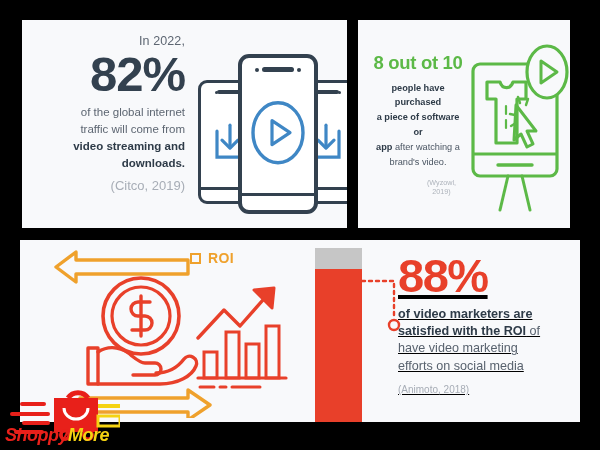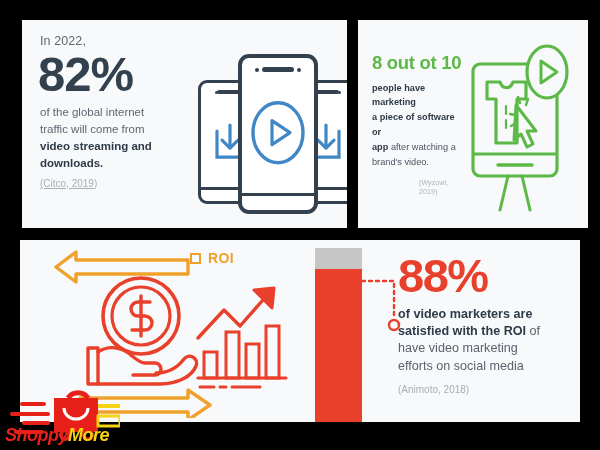--- a/index.html
+++ b/index.html
@@ -9,27 +9,27 @@
     background:#000000;
     font-family:"Liberation Sans", sans-serif;
     position:relative;
   }
   #stage{position:absolute;inset:0;width:600px;height:450px;background:#000;}
 
   
   .card{position:absolute;background:#f8f9fb;overflow:hidden;}
 
   
-  #panel-stat-82{left:22px;top:20px;width:325px;height:208px;}
+  #panel-stat-82{left:22px;top:20px;width:325px;height:208px;text-align:right;}
   .p1-text{position:absolute;left:18px;top:14px;width:145px;}
   .p1-intro{font-size:12.5px;color:#5d6672;letter-spacing:.1px;margin-bottom:1px;}
   .p1-big{font-size:49px;line-height:.98;font-weight:bold;color:#33414f;letter-spacing:-1px;margin:2px 0 6px -2px;}
   .p1-body{font-size:11.5px;line-height:1.47;color:#5d6672;}
   .p1-body b{color:#2e3b48;font-weight:bold;}
-  .p1-cite{font-size:10px;color:#a7adb6;margin-top:6px;text-decoration:underline;}
+  .p1-cite{font-size:13px;color:#a7adb6;margin-top:6px;}
 
   
   #phones{position:absolute;left:176px;top:28px;width:160px;height:176px;}
   .phone{position:absolute;border:3.5px solid #33414f;border-radius:9px;background:#ffffff;box-sizing:border-box;}
   .phone.side{width:64px;height:124px;top:32px;}
   .phone.left{left:0;}
   .phone.right{right:0;}
   .phone.center{left:40px;top:6px;width:80px;height:160px;border-radius:11px;border-width:4px;}
   .speaker-bar{position:absolute;left:50%;transform:translateX(-50%);height:4px;border-radius:2px;background:#33414f;}
   .side .speaker-bar{top:7px;width:26px;}
@@ -37,42 +37,42 @@
   .dot{position:absolute;border-radius:50%;background:#33414f;}
   .side .dot{width:3px;height:3px;top:7.5px;}
   .center .dot{width:4px;height:4px;top:9.5px;}
   .phone-foot{position:absolute;left:0;right:0;height:3px;background:#33414f;}
   .side .phone-foot{bottom:11px;}
   .center .phone-foot{bottom:14px;height:3.5px;}
   .dl-icon{position:absolute;left:50%;top:50%;transform:translate(-50%,-52%);}
   .play-wrap{position:absolute;left:50%;top:50%;transform:translate(-50%,-52%);}
 
   
-  #panel-stat-8of10{left:358px;top:20px;width:230px;height:208px;}
+  #panel-stat-8of10{left:358px;top:20px;width:212px;height:208px;text-align:center;}
   .p2-text{position:absolute;left:14px;top:34px;width:92px;}
   .p2-big{font-size:18.5px;font-weight:bold;color:#5cb947;letter-spacing:-.3px;line-height:1;margin-bottom:8px;}
   .p2-body{font-size:9.2px;line-height:1.62;color:#4a5562;}
   .p2-body b{font-weight:bold;color:#2e3b48;}
   .p2-cite{font-size:7.2px;color:#adb3bb;margin-top:8px;padding-left:47px;}
   #monitor{position:absolute;left:112px;top:22px;width:104px;height:172px;}
 
   
   #panel-roi{left:20px;top:240px;width:560px;height:185px;}
   #roi-art{position:absolute;left:18px;top:8px;width:270px;height:170px;}
   .roi-label{position:absolute;left:170px;top:10px;display:flex;align-items:center;gap:7px;}
   .roi-sq{width:11px;height:11px;border:2.5px solid #efa12c;box-sizing:border-box;}
   .roi-txt{font-size:14px;font-weight:bold;color:#efa12c;letter-spacing:.4px;}
 
   
   #bar-88{position:absolute;left:295px;top:8px;width:47px;height:177px;}
   .bar-grey{position:absolute;left:0;top:0;width:100%;height:12%;background:#c6c6c6;}
   .bar-red{position:absolute;left:0;bottom:0;width:100%;height:88%;background:#e8402a;}
 
   
-  .p3-text{position:absolute;left:378px;top:14px;width:180px;}
+  .p3-text{position:absolute;left:378px;top:14px;width:180px;text-decoration:underline;}
   .p3-big{font-size:47px;font-weight:bold;color:#e8402a;line-height:.95;letter-spacing:-1.5px;margin-bottom:7px;}
   .p3-body{font-size:12.6px;line-height:1.38;color:#58626e;}
   .p3-body b{color:#2e3b48;font-weight:bold;}
   .p3-cite{font-size:10px;color:#a7adb6;margin-top:9px;}
 
   
   #footer{position:absolute;left:0;bottom:0;width:600px;height:28px;background:#000;}
   #logo{position:absolute;left:2px;bottom:-2px;width:118px;height:62px;}
   .logo-text{position:absolute;left:5px;bottom:4px;font-size:18px;font-weight:bold;font-style:italic;letter-spacing:-.5px;}
   .logo-shoppy{color:#e8201a;}
@@ -135,21 +135,21 @@
         </svg>
         <div class="phone-foot"></div>
       </div>
     </div>
   </div>
 
   <div class="card" id="panel-stat-8of10">
     <div class="p2-text">
       <div class="p2-big">8 out ot 10</div>
       <div class="p2-body">
-        <b>people have marketing</b><br>
+        <b>people have purchased</b><br>
         <b>a piece of software or</b><br>
         <b>app</b><span> after watching a</span><br>
         <span>brand's video.</span>
       </div>
       <div class="p2-cite">(Wyzowl, 2019)</div>
     </div>
 
     <svg id="monitor" viewBox="0 0 104 172">
       <rect x="3" y="22" width="84" height="112" rx="7" fill="none" stroke="#5cb947" stroke-width="3.2"></rect>
       <line x1="3" y1="112" x2="87" y2="112" stroke="#5cb947" stroke-width="3.2"></line>

